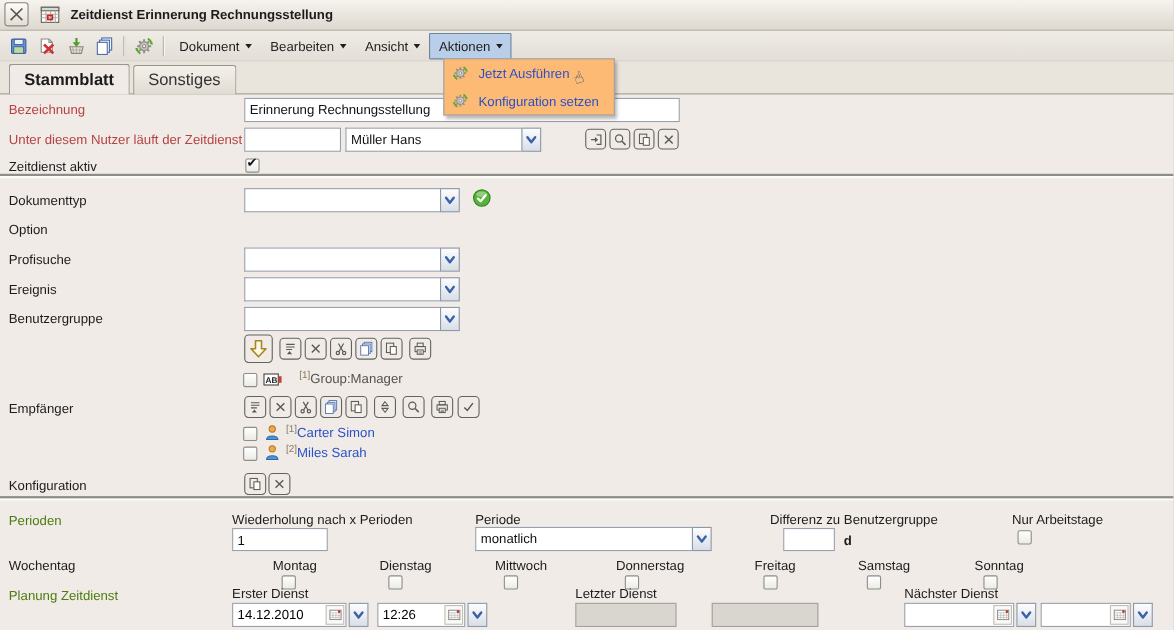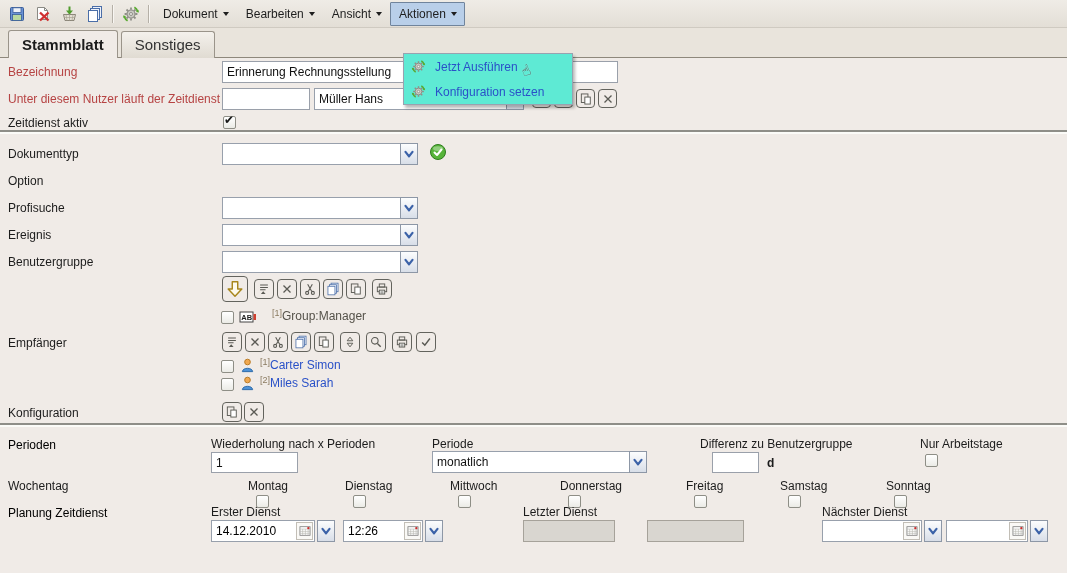--- a/index.html
+++ b/index.html
@@ -31,21 +31,21 @@
           display:flex;align-items:flex-end;padding-left:8px;box-sizing:border-box;}
   .tab{font-size:15px;box-sizing:border-box;padding:5px 13px 5px 13px;margin-right:3px;
        border:1px solid #9a948a;border-bottom:none;border-radius:3px 3px 0 0;cursor:pointer;}
   .tab.active{background:#f0ebe7;font-weight:bold;color:#1b1b1b;position:relative;top:1px;}
   .tab.inactive{background:linear-gradient(#f4f1ec,#e0dbd2);color:#333;position:relative;top:1px;
                 padding-top:4px;}
   
   .content{position:relative;height:489px;background:#f0ebe7;}
   .lbl{position:absolute;font-size:12px;color:#1c1c1c;white-space:nowrap;}
   .red{color:#b64343;}
-  .redlite{color:#000000;}
+  .redlite{color:#4d7c0f;}
   .inp{position:absolute;height:22px;box-sizing:border-box;background:#fff;border:1px solid #9aa0aa;
        font-size:12px;color:#111;padding:3px 4px;white-space:nowrap;overflow:hidden;}
   .inp.disabled{background:#d9d6d0;border-color:#a6a29a;}
   .combo{position:absolute;height:22px;display:flex;box-sizing:border-box;}
   .combo .ct{flex:1;background:#fff;border:1px solid #98a0ac;border-right:none;font-size:12px;
              color:#111;padding:3px 4px;white-space:nowrap;overflow:hidden;box-sizing:border-box;}
   .cbtn{width:18px;height:22px;box-sizing:border-box;border:1px solid #8d97a6;
         background:linear-gradient(#fcfdfe,#d8dee8);display:flex;align-items:center;
         justify-content:center;padding:0;cursor:pointer;}
   .cbtn svg{width:12px;height:12px;}
@@ -65,22 +65,22 @@
   .cb{position:relative;display:inline-block;width:13px;height:13px;box-sizing:border-box;
       border:1px solid #8e8e86;border-radius:2px;background:linear-gradient(#ffffff,#ebebe6);cursor:pointer;}
   .cb.abs{position:absolute;}
   .cb.checked::after{content:"\2714";position:absolute;left:0px;top:-4px;font-size:12px;color:#161616;}
   .hr{position:absolute;left:0;right:0;height:2px;background:#8e8e88;box-shadow:0 2px 0 #fbfbf8;}
   .sup{font-size:9px;color:#8a7a60;vertical-align:top;position:relative;top:-1px;}
   .link{font-size:12px;color:#2a51c8;cursor:pointer;white-space:nowrap;}
   .gtxt{font-size:12px;color:#55524a;white-space:nowrap;}
   .ico{position:absolute;}
   
-  .menuPanel{position:absolute;left:403px;top:53px;width:170px;z-index:50;box-sizing:border-box;
-             background:#5eead4;border:1px solid #98a2b0;box-shadow:2px 3px 3px rgba(0,0,0,0.28);}
+  .menuPanel{position:absolute;left:403px;top:53px;width:156px;z-index:50;box-sizing:border-box;
+             background:#fdba74;border:1px solid #98a2b0;box-shadow:2px 3px 3px rgba(0,0,0,0.28);}
   .menuItem{height:25px;display:flex;align-items:center;padding-left:7px;cursor:pointer;}
   .menuItem svg{width:15px;height:15px;margin-right:9px;}
   .menuItem .mlbl{font-size:12px;color:#2a51c8;white-space:nowrap;}
   .hand{font-size:15px;color:#222;display:inline-block;transform:rotate(-22deg) translateY(4px);
         margin-left:2px;text-shadow:0 0 1px #fff;}
   .day{position:absolute;top:421px;display:flex;flex-direction:column;margin-left:30px;}
   .day .dlbl{font-size:12px;color:#1c1c1c;white-space:nowrap;}
   .day .cb{margin:2px 0 0 8px;}
 </style>
 </head>
@@ -188,20 +188,31 @@
     <circle cx="13.3" cy="5.2" r="1.5" fill="#cc2a2a"></circle>
   </symbol>
   <symbol id="i-bigarrow" viewBox="0 0 22 22">
     <path d="M8,3 L14,3 L14,11 L18.5,11 L11,19 L3.5,11 L8,11 Z" fill="#fdfaec" stroke="#a8861c" stroke-width="1.6" stroke-linejoin="round"></path>
   </symbol>
 </defs>
 </svg>
 
 <div class="app">
 
+  <div class="titlebar">
+    <button class="closebtn">
+      <svg width="16" height="16">
+          <use href="#i-close"></use>
+        </svg>
+    </button>
+    <svg class="winicon">
+        <use href="#i-calwin"></use>
+      </svg>
+    <span class="wintitle">Zeitdienst Erinnerung Rechnungsstellung</span>
+  </div>
 
   <div class="toolbar">
     <button class="tbtn">
         <svg>
           <use href="#i-save"></use>
         </svg>
       </button>
     <button class="tbtn">
         <svg>
           <use href="#i-del"></use>
@@ -263,21 +274,21 @@
     <div class="tab inactive">Sonstiges</div>
   </div>
 
   <div class="content">
 
     <span class="lbl red" style="left:8px;top:7px">Bezeichnung</span>
     <div class="inp" style="left:222px;top:3px;width:396px">Erinnerung Rechnungsstellung</div>
 
     <span class="lbl red" style="left:8px;top:34px">Unter diesem Nutzer läuft der Zeitdienst</span>
     <div class="inp" style="left:222px;top:30px;width:88px"></div>
-    <div class="combo" style="left:314px;top:30px;width:210px">
+    <div class="combo" style="left:314px;top:30px;width:178px">
       <div class="ct">Müller Hans</div>
       <button class="cbtn">
           <svg>
             <use href="#i-chevron"></use>
           </svg>
         </button>
     </div>
     <button class="ibtn s19" style="left:532px;top:31px">
         <svg>
           <use href="#i-goto"></use>

